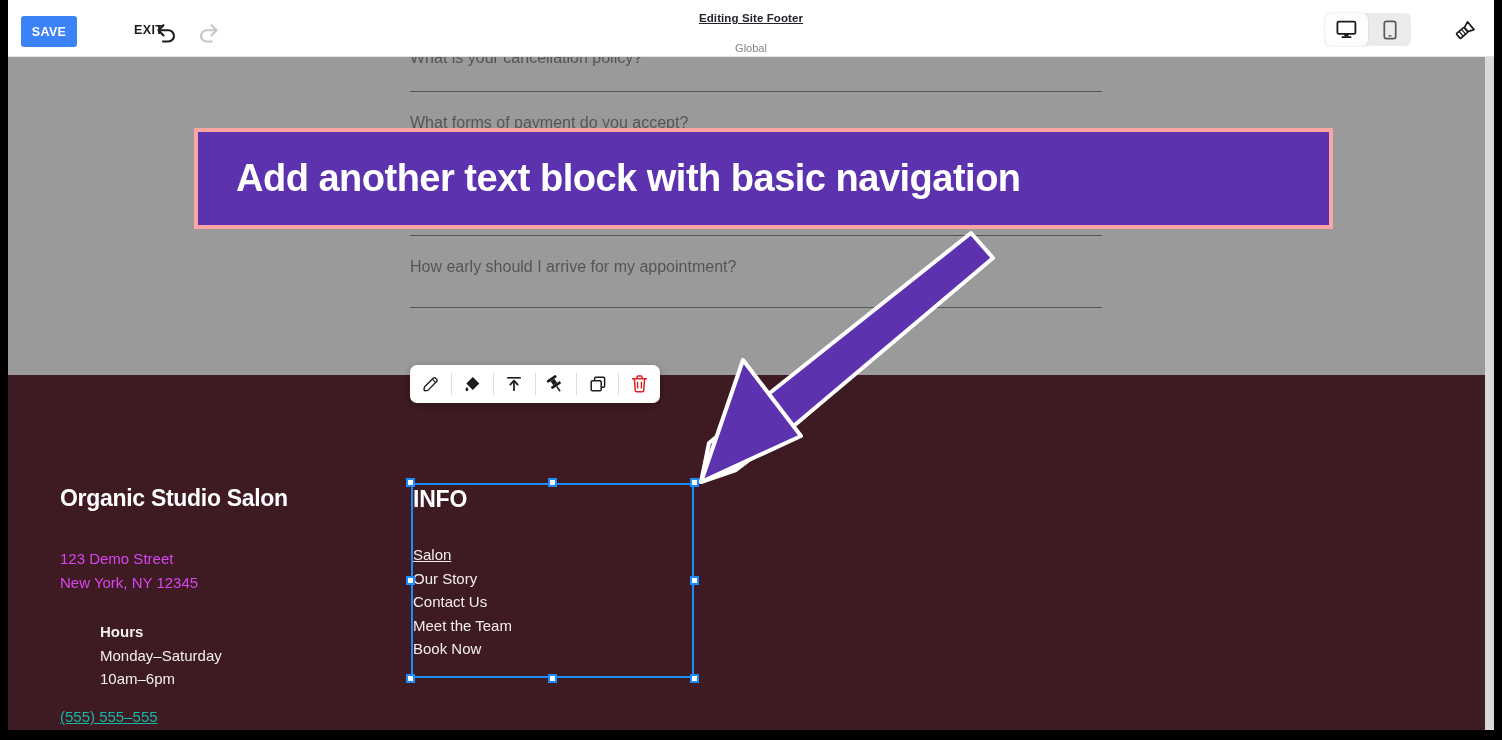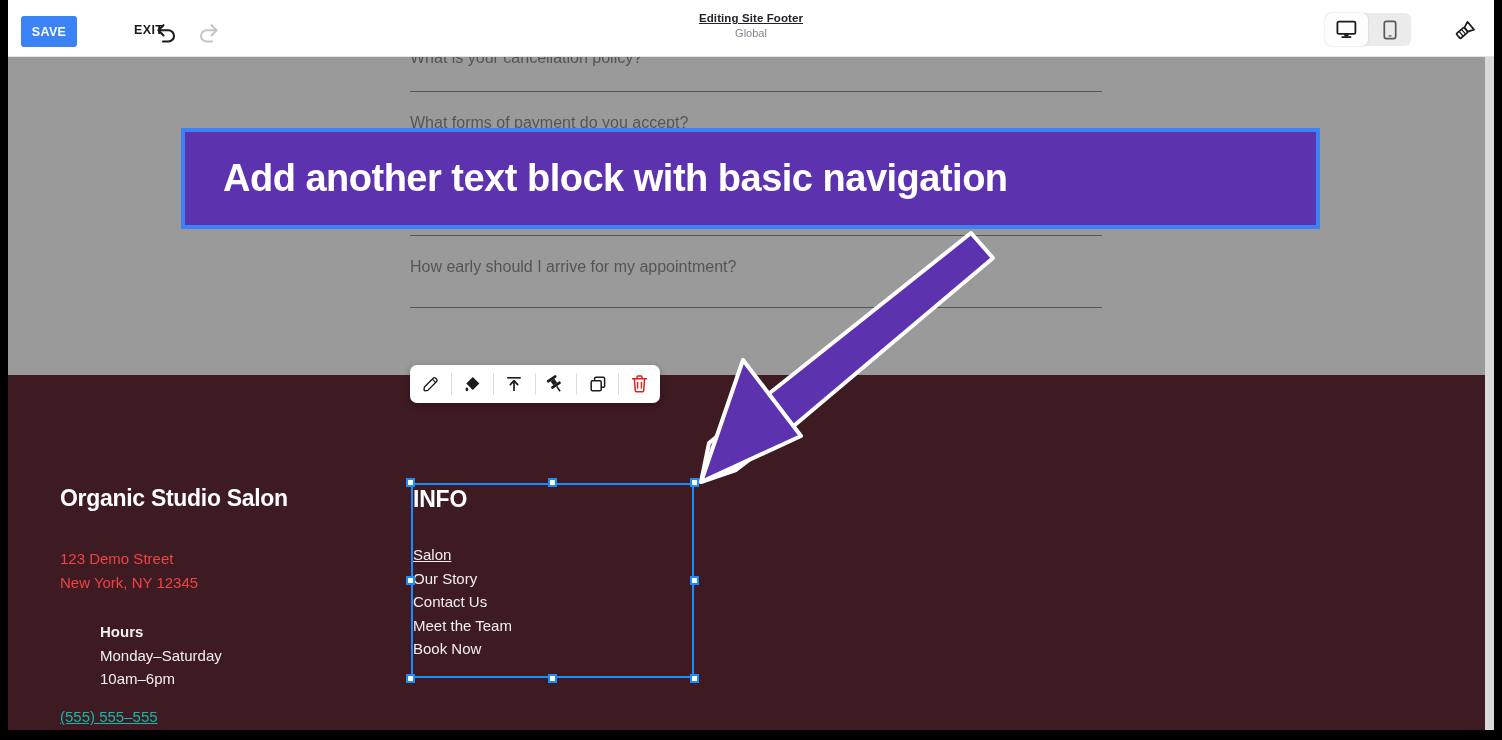--- a/index.html
+++ b/index.html
@@ -83,21 +83,21 @@
   #title-main {
     font-size: 11.5px;
     font-weight: bold;
     color: #22242a;
     letter-spacing: 0.1px;
     text-decoration: underline;
   }
   #title-sub {
     font-size: 11px;
     color: #80858c;
-    margin-top: 3px;
+    margin-top: 18px;
   }
 
   #device-toggle {
     position: absolute;
     right: 83px; top: 13px;
     width: 86px; height: 33px;
     background: #ebebeb;
     border-radius: 6px;
     display: flex;
     align-items: center;
@@ -180,21 +180,21 @@
     font-size: 23px;
     font-weight: bold;
     color: #ffffff;
     letter-spacing: -0.3px;
   }
 
   #footer-address {
     position: absolute;
     left: 52px; top: 172px;
     font-size: 15px;
-    color: #ef4444;
+    color: #d946ef;
     line-height: 23.5px;
   }
 
   #footer-hours {
     position: absolute;
     left: 52px; top: 245px;
     font-size: 15px;
     color: #f3eff0;
     line-height: 23.5px;
     margin-left: 40px;
@@ -295,24 +295,24 @@
   #annotation-arrow {
     position: absolute;
     left: 0; top: 0;
     width: 1486px; height: 673px;
     pointer-events: none;
     z-index: 40;
   }
 
   #annotation-banner {
     position: absolute;
-    left: 173px; top: 71px;
+    left: 186px; top: 71px;
     width: 1139px; height: 101px;
     background: #5c32af;
-    border: 4px solid #3b82f6;
+    border: 4px solid #fca5a5;
     display: flex;
     align-items: center;
     z-index: 45;
   }
   #annotation-text {
     color: #ffffff;
     font-size: 38px;
     font-weight: bold;
     letter-spacing: -0.5px;
     margin-left: 38px;

